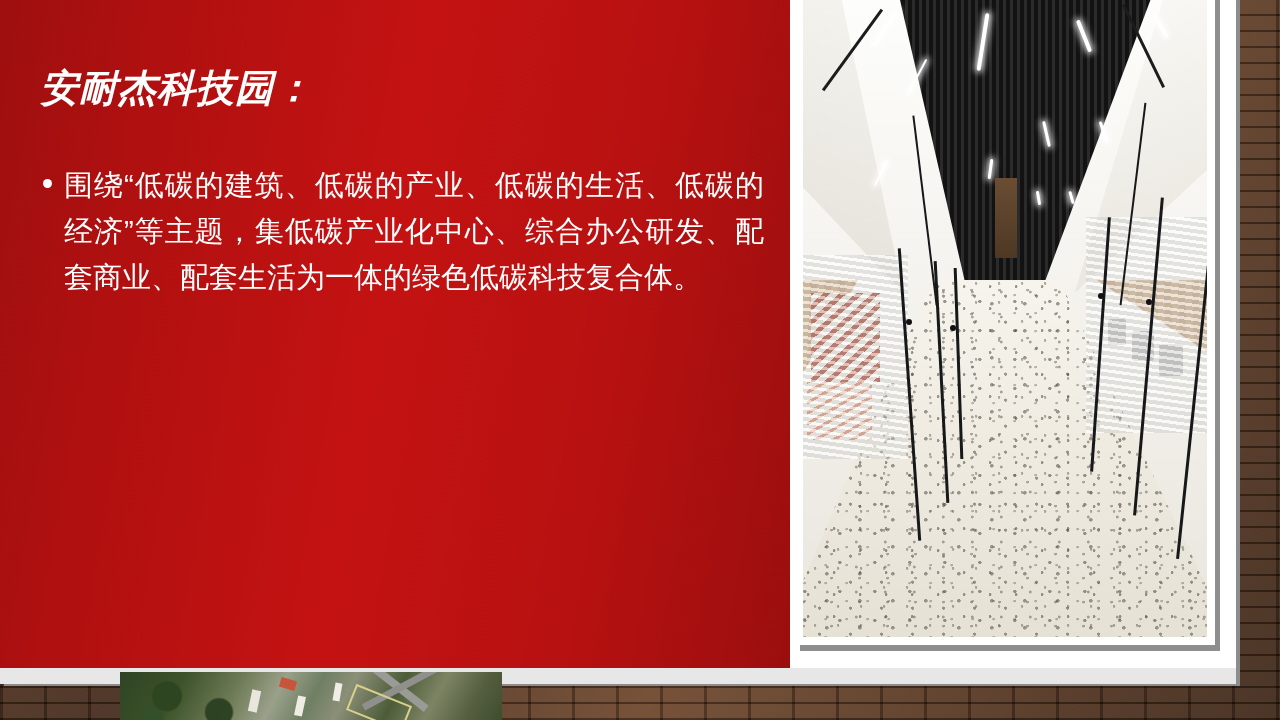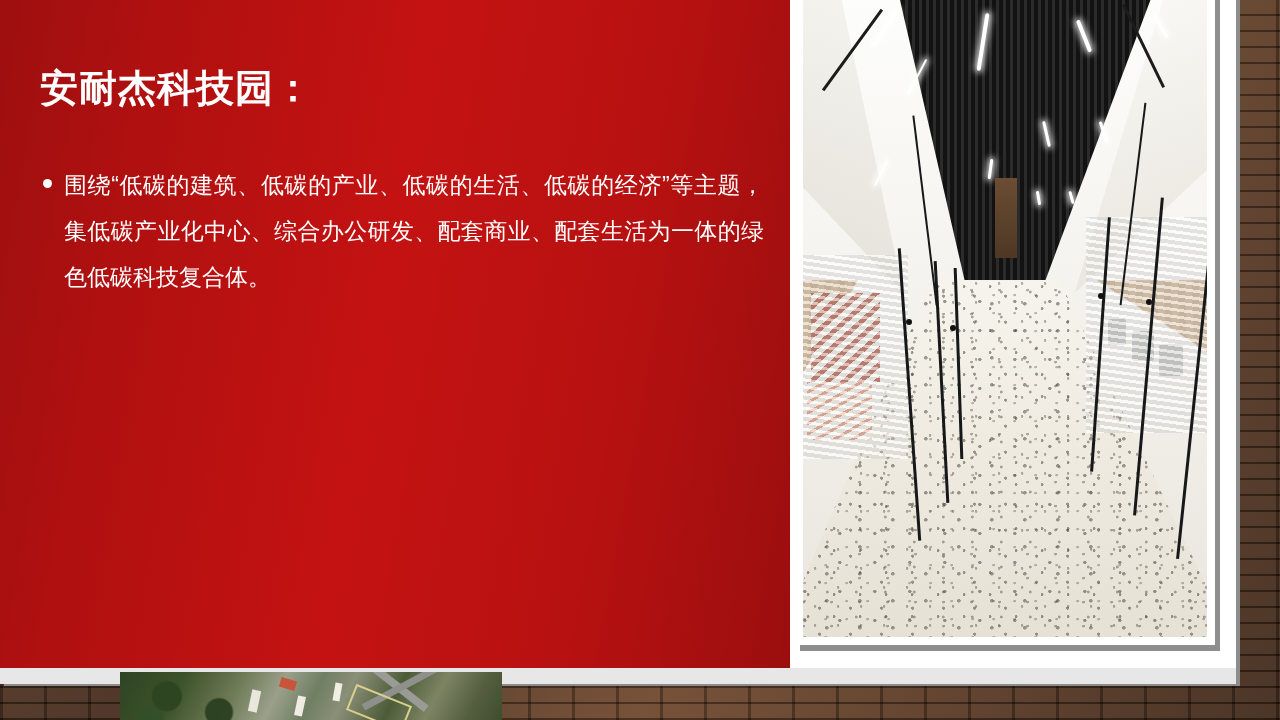--- a/index.html
+++ b/index.html
@@ -68,33 +68,34 @@
   #slide-title {
     position: absolute;
     left: 40px;
     top: 75px;
     color: #ffffff;
     font-size: 38px;
     font-weight: bold;
     letter-spacing: 1px;
     line-height: 1.15;
     white-space: nowrap;
+    font-style: italic;
   }
 
   #bullet-list {
     position: absolute;
     left: 38px;
     top: 170px;
     width: 726px;
   }
   .bullet-item {
     position: relative;
     padding-left: 26px;
     color: #ffffff;
-    font-size: 23px;
+    font-size: 29px;
     line-height: 46px;
     margin-bottom: 12px;
     text-align: justify;
     text-justify: inter-ideograph;
   }
   .bullet-dot {
     position: absolute;
     left: 5px;
     top: 17px;
     width: 9px;

